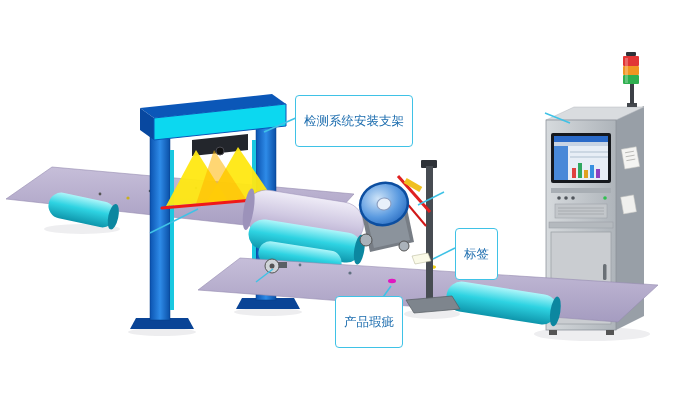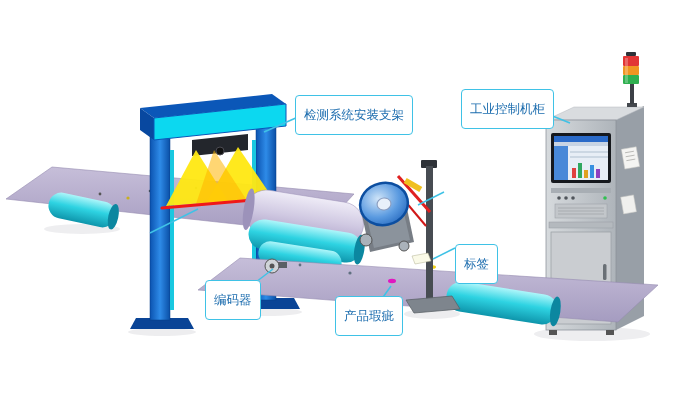--- a/index.html
+++ b/index.html
@@ -3,21 +3,21 @@
 <meta charset="utf-8">
 <style>
   html,body{margin:0;padding:0;background:#fff;}
   .stage{
     position:relative;width:700px;height:420px;background:#ffffff;overflow:hidden;
     font-family:"Liberation Sans","DejaVu Sans",sans-serif;
   }
   .stage svg{position:absolute;left:0;top:0;}
   .callout{
     position:absolute;background:#ffffff;border:1.3px solid #3fc2e6;border-radius:4px;
-    padding:10px 8px;font-size:12.5px;color:#1b6cae;white-space:nowrap;line-height:1.45;
+    padding:16px 8px;font-size:12.5px;color:#1b6cae;white-space:nowrap;line-height:1.45;
     z-index:5;
   }
 </style>
 </head>
 <body>
 
 <div class="stage">
 
 <svg width="700" height="420" viewBox="0 0 700 420">
   <defs>
@@ -211,18 +211,16 @@
     <path d="M545,113 L570,123"></path>
     <path d="M444,192 L418,205"></path>
     <path d="M455,248 L433,259"></path>
     <path d="M150,233 L198,209"></path>
     <path d="M256,282 L273,269"></path>
     <path d="M371,314 L391,286"></path>
   </g>
 </svg>
 
 <div class="callout" style="left:295px;top:95px"><span>检测系统安装支架</span></div>
-<div class="callout" style="left:461px;top:89px"><span>工业控制机柜</span></div>
-<div class="callout" style="left:455px;top:244px"><span>标签</span></div>
-<div class="callout" style="left:205px;top:280px"><span>编码器</span></div>
+<div class="callout" style="left:455px;top:228px"><span>标签</span></div>
 <div class="callout" style="left:335px;top:296px"><span>产品瑕疵</span></div>
 
 </div>
 
 </body></html>

